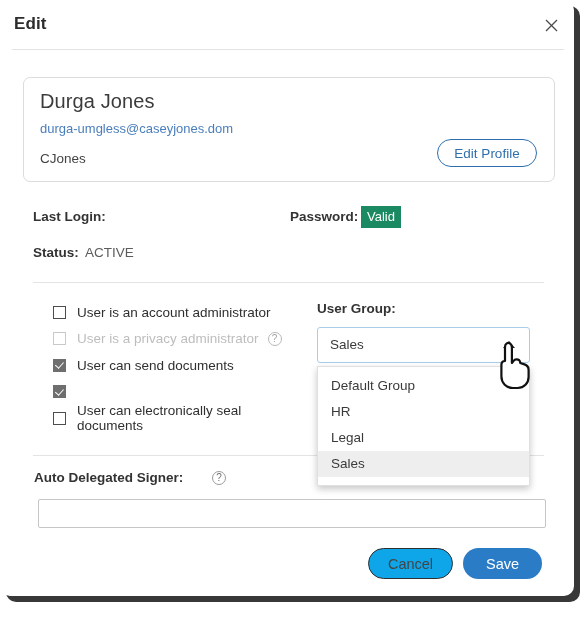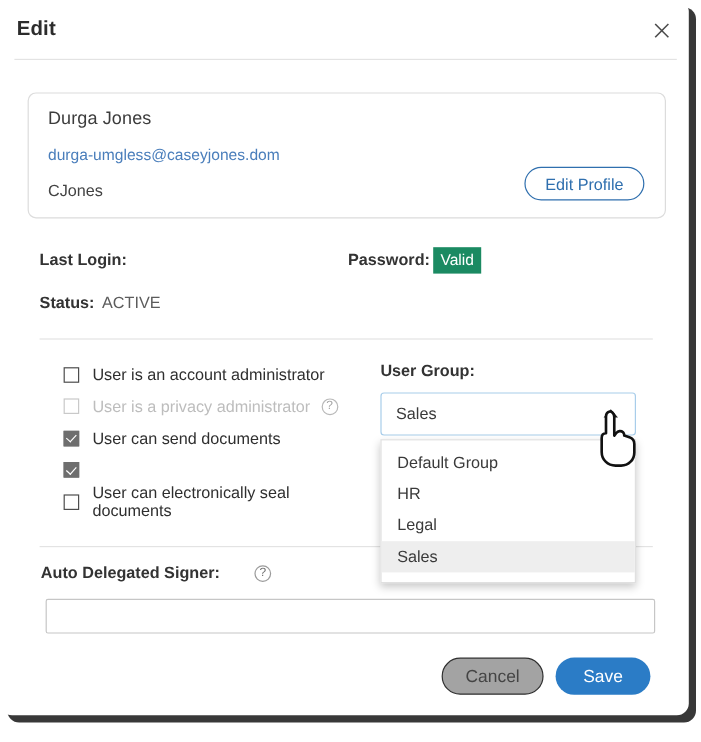--- a/index.html
+++ b/index.html
@@ -73,21 +73,21 @@
     height: 105px;
     border: 1px solid #dcdcdc;
     border-radius: 7px;
     background: #fff;
     box-sizing: border-box;
   }
   .profile-name {
     position: absolute;
     left: 16px;
     top: 12px;
-    font-size: 15px;
+    font-size: 20px;
     color: #3c3c3c;
     letter-spacing: 0.1px;
   }
   .profile-email {
     position: absolute;
     left: 16px;
     top: 43px;
     font-size: 13px;
     color: #4a7ebb;
   }
@@ -353,21 +353,21 @@
 
   
   .cancel-btn {
     position: absolute;
     left: 368px;
     top: 548px;
     width: 85px;
     height: 31px;
     border: 1.6px solid #2f2f2f;
     border-radius: 16px;
-    background: #a3a3a3;
+    background: #0ea5e9;
     color: #444444;
     font-size: 14.5px;
     font-family: "Liberation Sans", sans-serif;
     cursor: pointer;
     padding: 0;
   }
   .save-btn {
     position: absolute;
     left: 463px;
     top: 548px;

